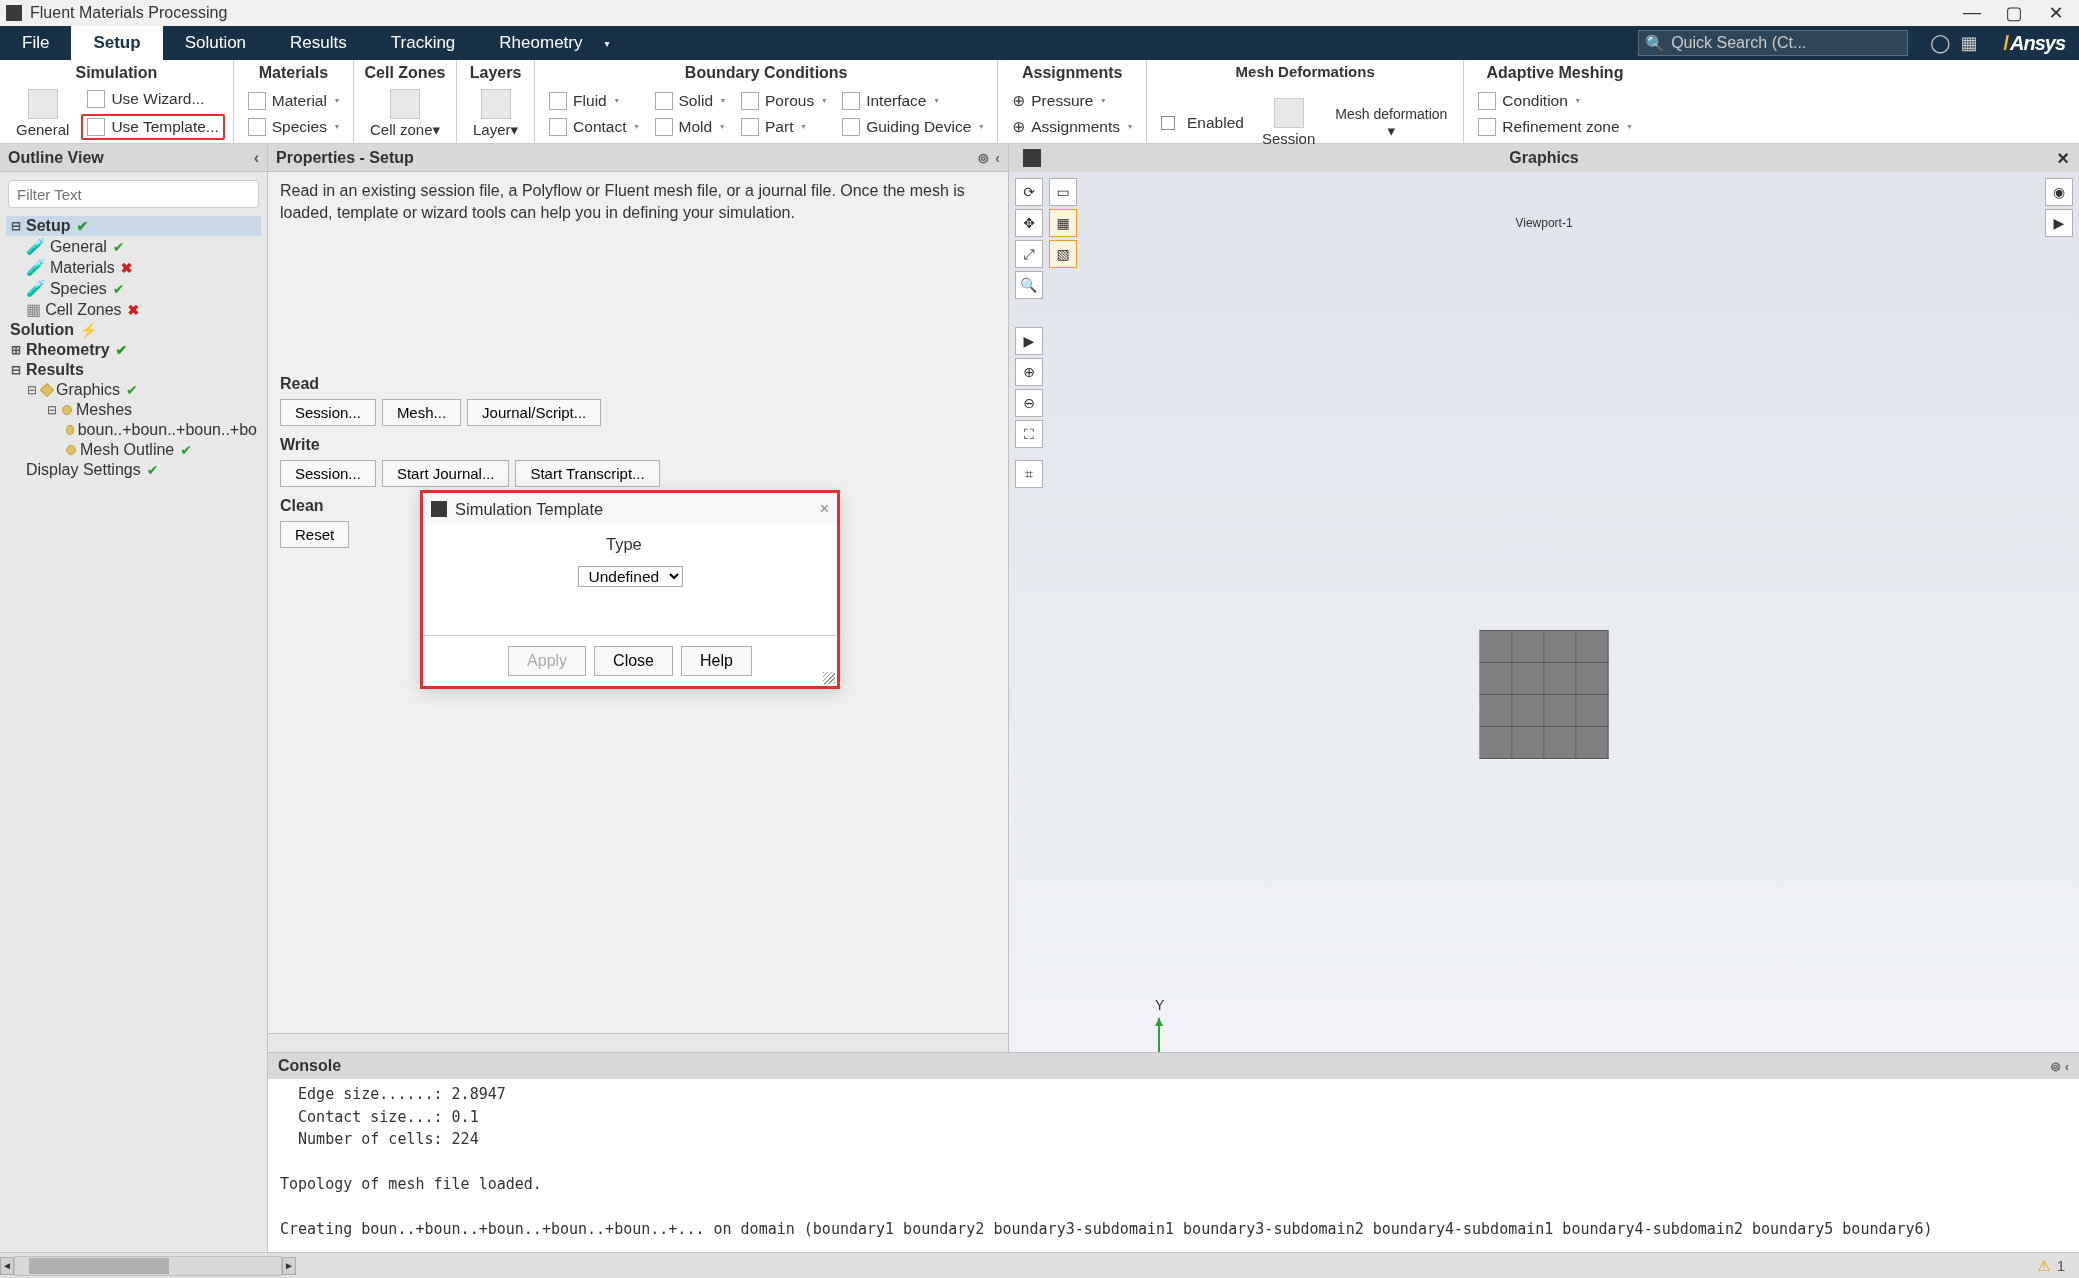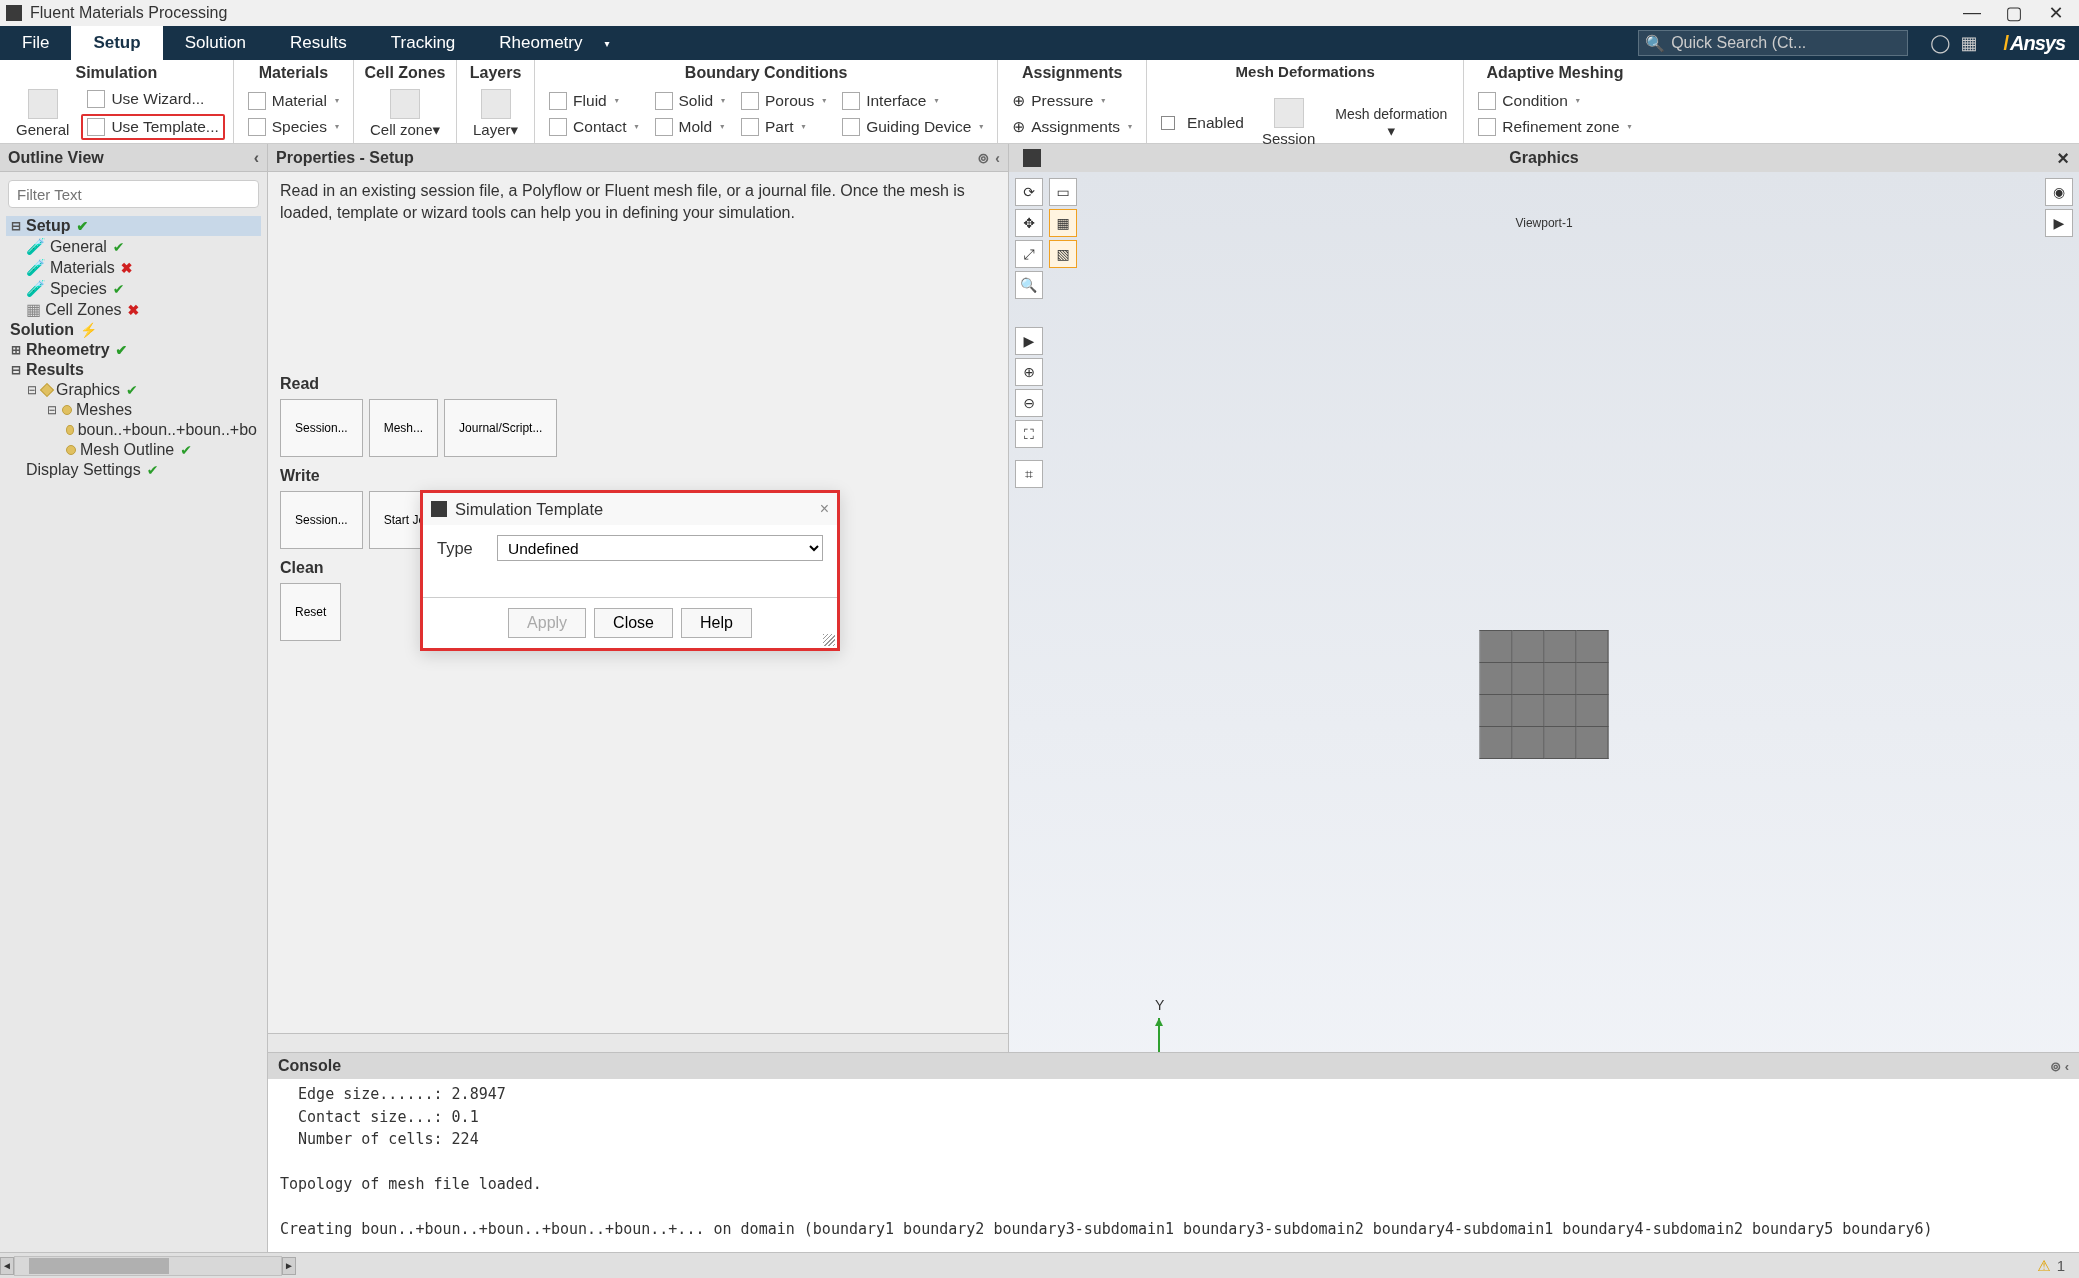--- a/index.html
+++ b/index.html
@@ -64,21 +64,21 @@
 
 
 .center-panel { flex: 1; display: flex; flex-direction: column; overflow: hidden; }
 .props-panel { height: 890px; display: flex; flex-direction: column; background: #f0f0f0; border-bottom: 1px solid #c0c0c0; position: relative; }
 .props-panel .panel-header { background: #d8d8d8; }
 .props-panel .panel-header .icons { margin-left: auto; display: flex; gap: 6px; color: #666; font-size: 14px; }
 .props-body { padding: 8px 12px; font-size: 16px; color: #333; position: relative; flex: 1; }
 .props-body p { line-height: 1.4; margin-bottom: 150px; }
 .section-label { font-weight: 600; margin: 10px 0 6px 0; }
 .btn-row { display: flex; gap: 6px; margin-bottom: 10px; }
-.std-btn { padding: 21px 14px; background: #f8f8f8; border: 1px solid #b0b0b0; font-size: 12px; cursor: pointer; }
+.std-btn { padding: 4px 14px; background: #f8f8f8; border: 1px solid #b0b0b0; font-size: 15px; cursor: pointer; }
 
 
 .right-panel { flex: 1; display: flex; flex-direction: column; border-left: 1px solid #c0c0c0; }
 .graphics-header { height: 28px; background: #d8d8d8; display: flex; align-items: center; position: relative; font-size: 16px; font-weight: 600; }
 .graphics-header .spacer-icon { width: 18px; height: 18px; background: #3a3a3a; margin-left: 14px; }
 .graphics-header .title-center { position: absolute; left: 50%; transform: translateX(-50%); }
 .graphics-header .close { margin-left: auto; margin-right: 10px; font-size: 20px; cursor: pointer; }
 .graphics-body { flex: 1; background: linear-gradient(#e0e4ea, #f4f6fa); position: relative; overflow: hidden; }
 .toolbar-vert { position: absolute; top: 6px; display: flex; flex-direction: column; gap: 3px; }
 .toolbar-vert.left1 { left: 6px; }
@@ -91,21 +91,21 @@
 .mesh-grid table { border-collapse: collapse; }
 .mesh-grid td { width: 32px; height: 32px; background: #808080; border: 1px solid #555; }
 .axis-triad { position: absolute; bottom: 160px; left: 130px; width: 120px; height: 120px; }
 
 
 .dialog { position: absolute; top: 490px; left: 420px; width: 420px; border: 3px solid #e03030; background: #ffffff; box-shadow: 0 4px 16px rgba(0,0,0,0.15); font-size: 16.5px; }
 .dialog-title { height: 32px; display: flex; align-items: center; padding: 0 8px; background: #f8f8f8; }
 .dialog-title .icon { width: 16px; height: 16px; background: #3a3a3a; margin-right: 8px; }
 .dialog-title .close { margin-left: auto; color: #888; cursor: pointer; font-size: 16px; }
 .dialog-body { padding: 10px 14px 6px 14px; }
-.dialog-row { display: flex; align-items: center; gap: 12px; margin-bottom: 30px; }
+.dialog-row { display: flex; align-items: center; gap: 12px; margin-bottom: 42px; flex-direction: column; }
 .dialog-row label { width: 48px; }
 .dialog-row select { flex: 1; height: 26px; border: 1px solid #aaa; background: #fff; padding: 0 6px; font-size: 15.5px; }
 .dialog-btns { border-top: 1px solid #ccc; padding: 10px 0; display: flex; justify-content: center; gap: 8px; }
 .dialog-btns .std-btn { padding: 5px 18px; font-size: 16px; }
 .dialog-btns .std-btn.disabled { color: #aaa; }
 .dialog-resize { position: absolute; right: 2px; bottom: 2px; width: 12px; height: 12px; background: repeating-linear-gradient(135deg, #999 0 1px, transparent 1px 3px); }
 
 
 .console-panel { background: #fff; display: flex; flex-direction: column; border-top: 1px solid #c0c0c0; flex: 1; }
 .console-header { height: 26px; background: #d8d8d8; display: flex; align-items: center; padding: 0 10px; font-size: 16px; font-weight: 600; }

